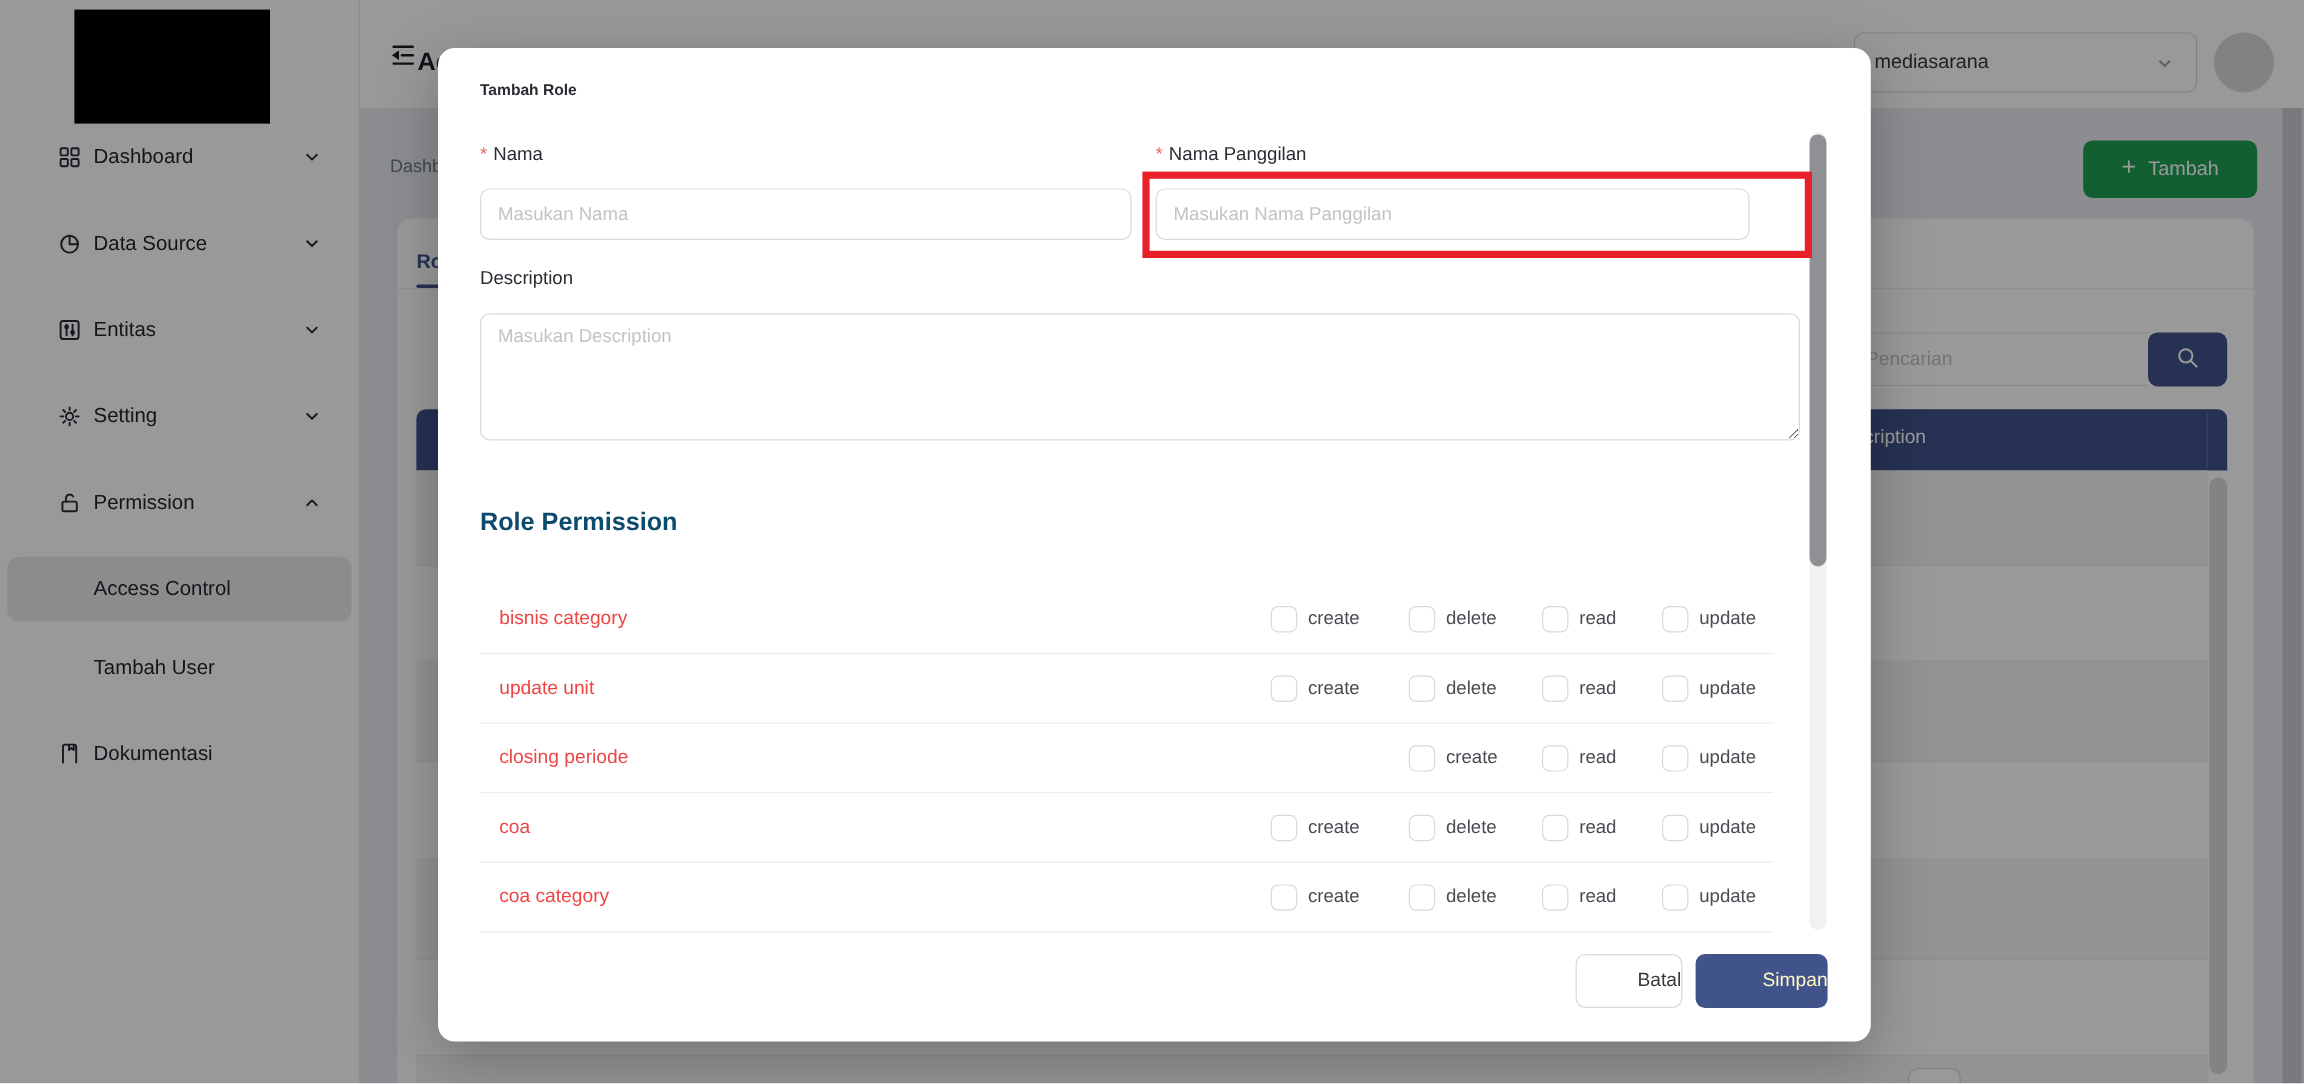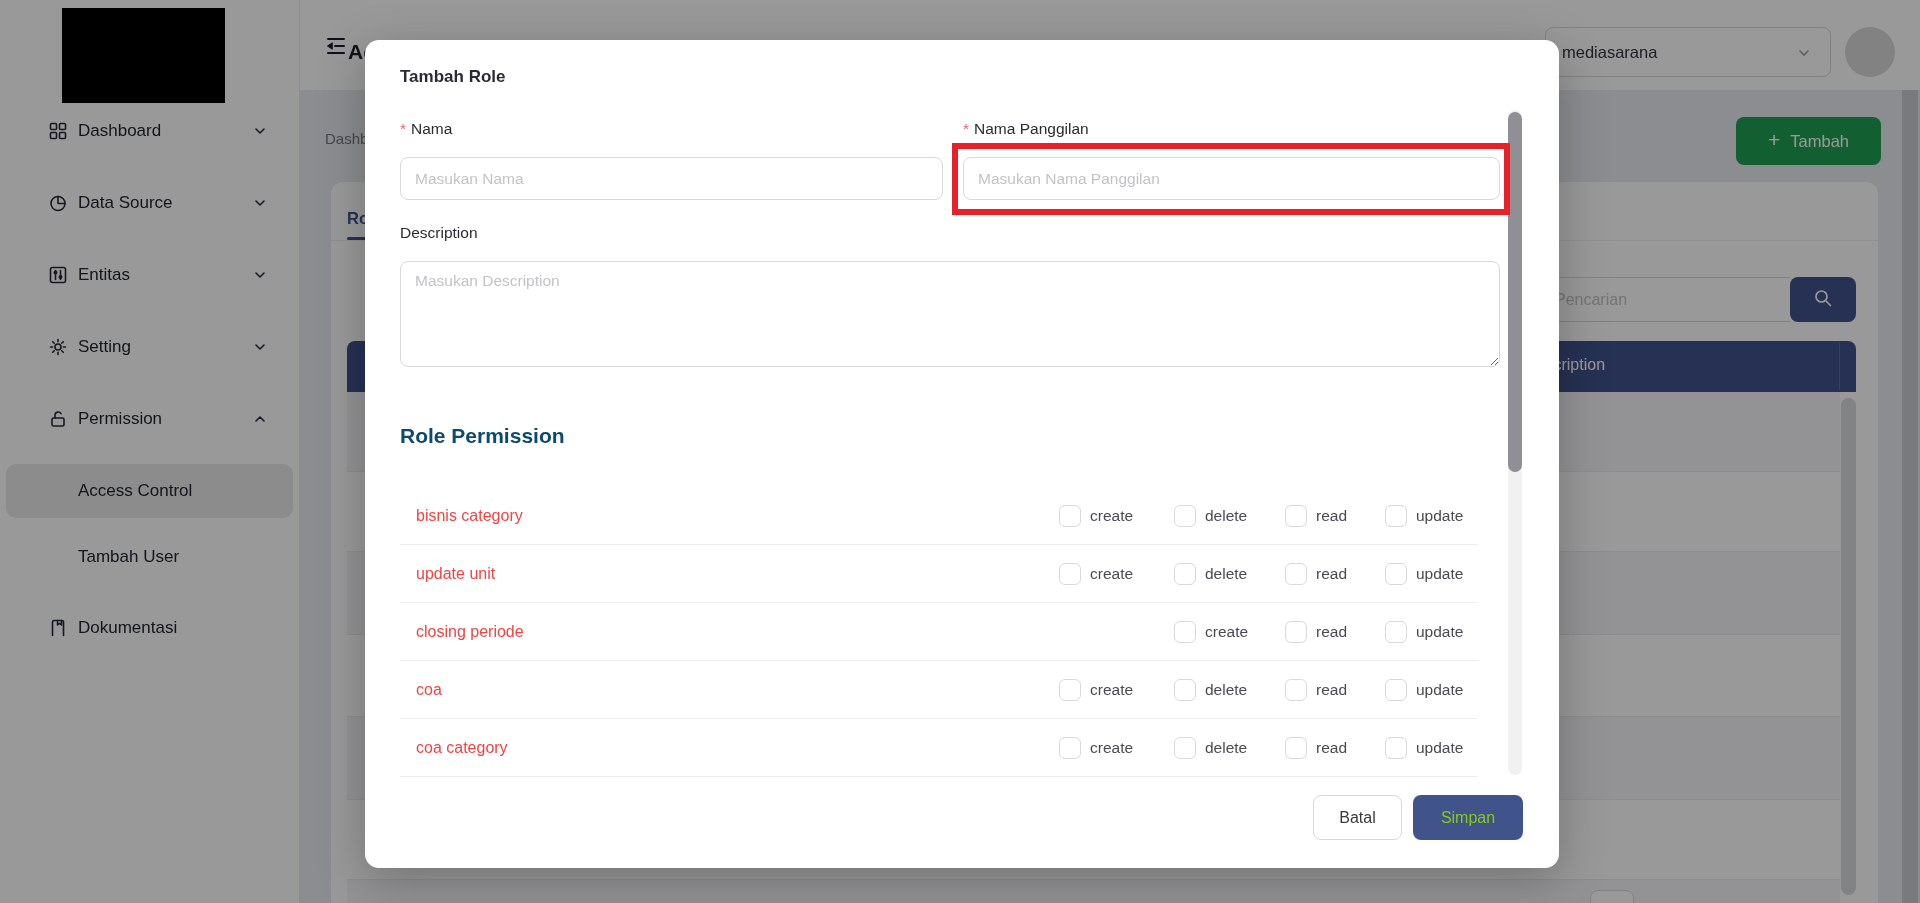--- a/index.html
+++ b/index.html
@@ -43,40 +43,40 @@
   .thead .th-desc { position:absolute; left:1178px; top:15px; font-size:16px; color:#fff; white-space:nowrap; }
   .thead .th-split { position:absolute; left:1492px; top:2px; width:1px; height:47px; background:#5a6b9e; }
   .trow { position:absolute; left:16px; width:1493px; border-bottom:1px solid #ececec; }
   .t-scroll { position:absolute; left:1510px; top:216px; width:15px; height:497px; background:#d7dade; border-radius:8px; }
   .pag-stub { position:absolute; left:1259px; top:708px; width:44px; height:44px; background:#fff; border:1px solid #d9d9d9; border-radius:8px; }
   .page-scrollbar { position:absolute; right:2px; top:0; width:16px; height:903px; background:#c9ccd2; }
 
   
   .overlay { position:absolute; inset:0; background:rgba(0,0,0,0.4); z-index:50; }
   .modal { position:absolute; left:365px; top:40px; width:1194px; height:828px; background:#fff; border-radius:14px; z-index:100; box-shadow:0 12px 48px rgba(0,0,0,0.25); }
-  .m-title { position:absolute; left:35px; top:27px; font-size:17px; color:#2b2b33; font-weight:bold; }
+  .m-title { position:absolute; left:35px; top:27px; font-size:13px; color:#2b2b33; font-weight:bold; }
   .f-label { position:absolute; font-size:15.5px; color:#2b2b33; white-space:nowrap; }
   .f-label .req { color:#e96a6a; margin-right:5px; }
   .f-input { position:absolute; height:43px; border:1px solid #d9d9d9; border-radius:8px; padding:0 14px; font-size:15.5px; color:#33363f; font-family:inherit; outline:none; }
   input::placeholder, textarea::placeholder { color:#c3c3c6; opacity:1; }
   .red-box { position:absolute; left:587px; top:103px; width:558px; height:72px; border:6px solid #e8202a; z-index:5; pointer-events:none; }
   .f-textarea { position:absolute; left:35px; top:221px; width:1100px; height:106px; border:1px solid #d9d9d9; border-radius:8px; padding:10px 14px; font-size:15.5px; color:#33363f; font-family:inherit; outline:none; resize:both; }
   .rp-title { position:absolute; left:35px; top:384px; font-size:21px; color:#0c4a6e; font-weight:bold; }
   .checkall { position:absolute; left:35px; top:404px; width:1078px; height:26px; display:flex; align-items:center; justify-content:flex-end; gap:9px; }
   .checkall .ca-label { font-size:16px; color:#3a3a42; }
   .cbx { appearance:none; -webkit-appearance:none; width:22px; height:22px; border:1.5px solid #d9d9d9; border-radius:6px; background:#fff; cursor:pointer; flex:none; margin:0; }
   .perm-row { position:absolute; left:35px; width:1078px; height:58px; border-bottom:1px solid #ededed; display:flex; align-items:center; }
   .perm-row .res { position:absolute; left:16px; font-size:16px; color:#ef4444; white-space:nowrap; }
   .slots { position:absolute; right:0; display:flex; }
   .slot { display:flex; align-items:center; }
   .slot .s-label { margin-left:9px; font-size:15.5px; color:#4a4a52; }
   .s1{width:115px;} .s2{width:111px;} .s3{width:100px;} .s4{width:93px;}
-  .m-footer-btn { position:absolute; top:755px; height:45px; border-radius:8px; font-size:16px; font-family:inherit; cursor:pointer; }
+  .m-footer-btn { position:absolute; top:755px; height:45px; border-radius:8px; font-size:16px; font-family:inherit; cursor:pointer;text-align:right; }
   .btn-cancel { left:948px; width:89px; background:#fff; border:1px solid #d9d9d9; color:#38383f; }
-  .btn-save { left:1048px; width:110px; background:#40538a; border:none; color:#84cc16; }
+  .btn-save { left:1048px; width:110px; background:#40538a; border:none; color:#fef9c3; }
   .m-scroll-track { position:absolute; left:1143px; top:70px; width:14px; height:665px; background:#f1f1f1; border-radius:7px; }
   .m-scroll-thumb { position:absolute; left:1143px; top:72px; width:14px; height:360px; background:#8f8f94; border-radius:7px; cursor:pointer; }
 </style>
 </head>
 <body>
 
 <div class="app">
 
   <aside class="sidebar">
     <div class="logo"></div>
@@ -232,21 +232,21 @@
     <div class="m-title">Tambah Role</div>
 
     <div class="f-label" style="left:35px; top:80px">
       <span class="req">*</span><span>Nama</span>
     </div>
     <input class="f-input" style="left: 35px; top: 117px; width: 543px;" placeholder="Masukan Nama">
 
     <div class="f-label" style="left:598px; top:80px">
       <span class="req">*</span><span>Nama Panggilan</span>
     </div>
-    <input class="f-input" style="left: 598px; top: 117px; width: 537px;" placeholder="Masukan Nama Panggilan">
+    <input class="f-input" style="left: 598px; top: 117px; width: 495px;" placeholder="Masukan Nama Panggilan">
     <div class="red-box"></div>
 
     <div class="f-label" style="left:35px; top:184px">
       <span>Description</span>
     </div>
     <textarea class="f-textarea" placeholder="Masukan Description" style=""></textarea>
 
     <div class="rp-title">Role Permission</div>
 
 

